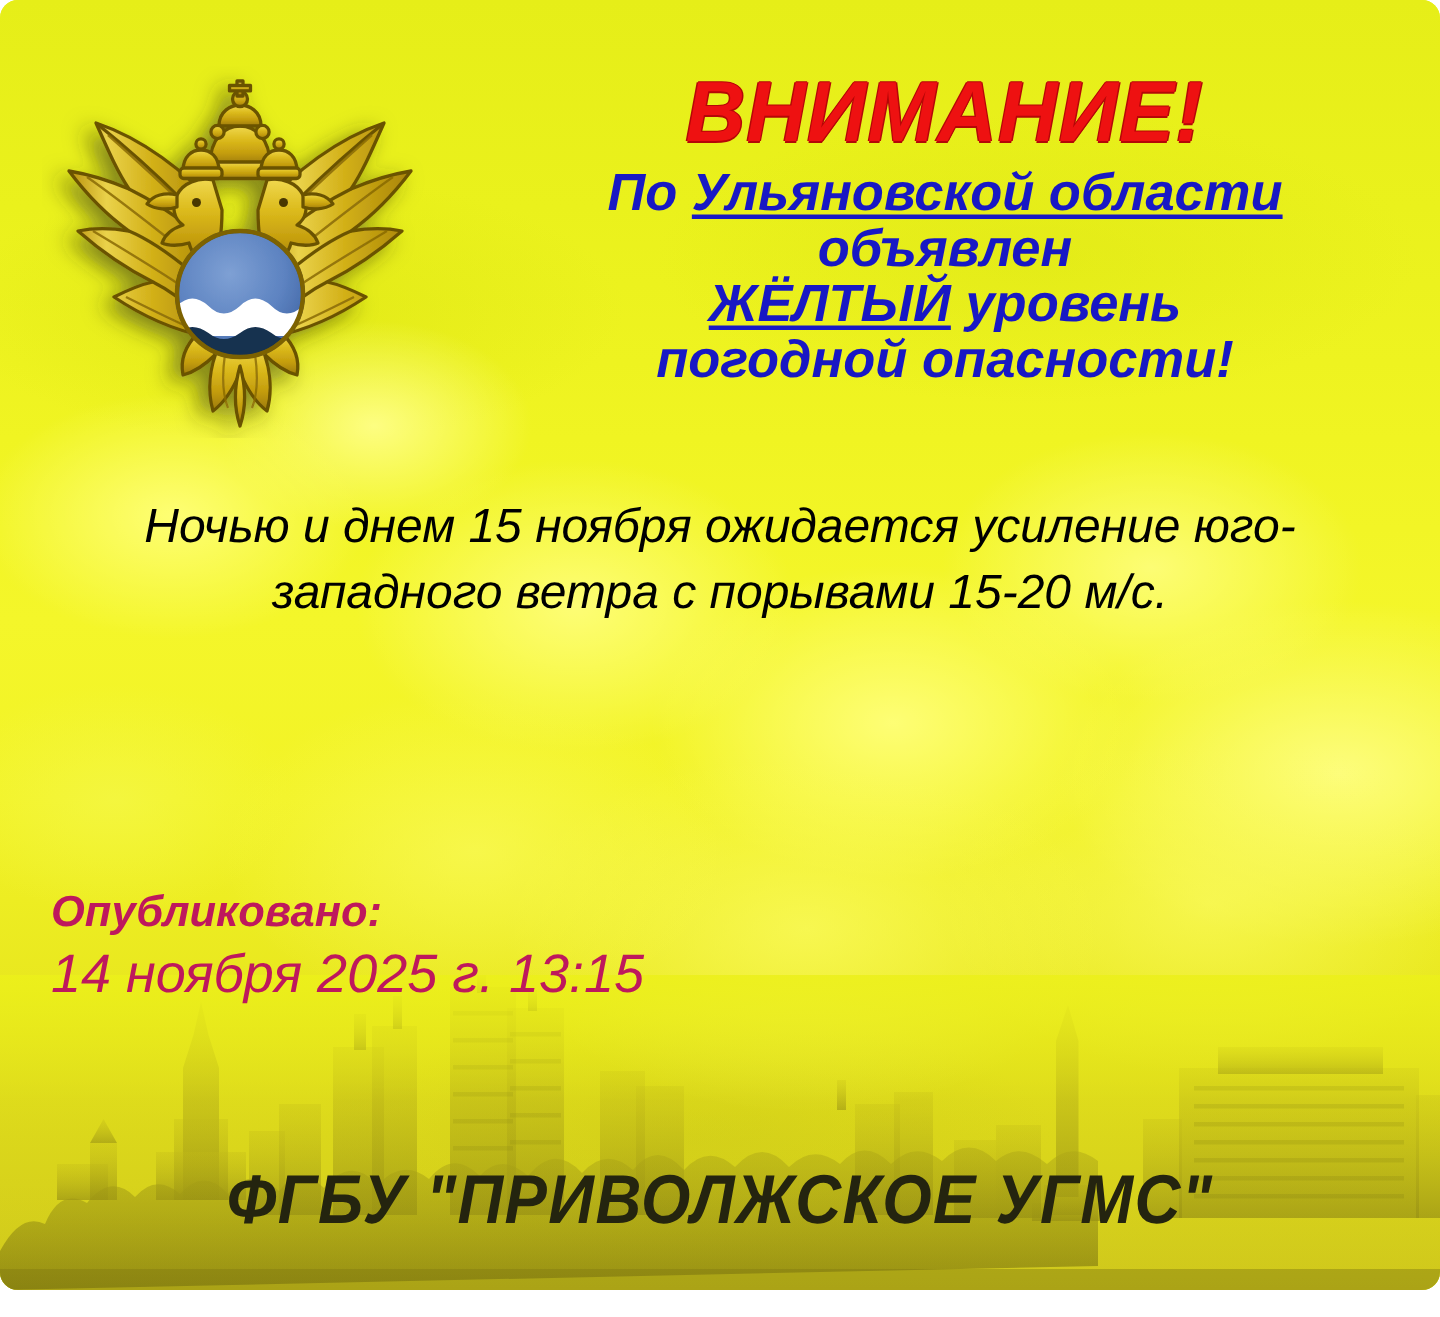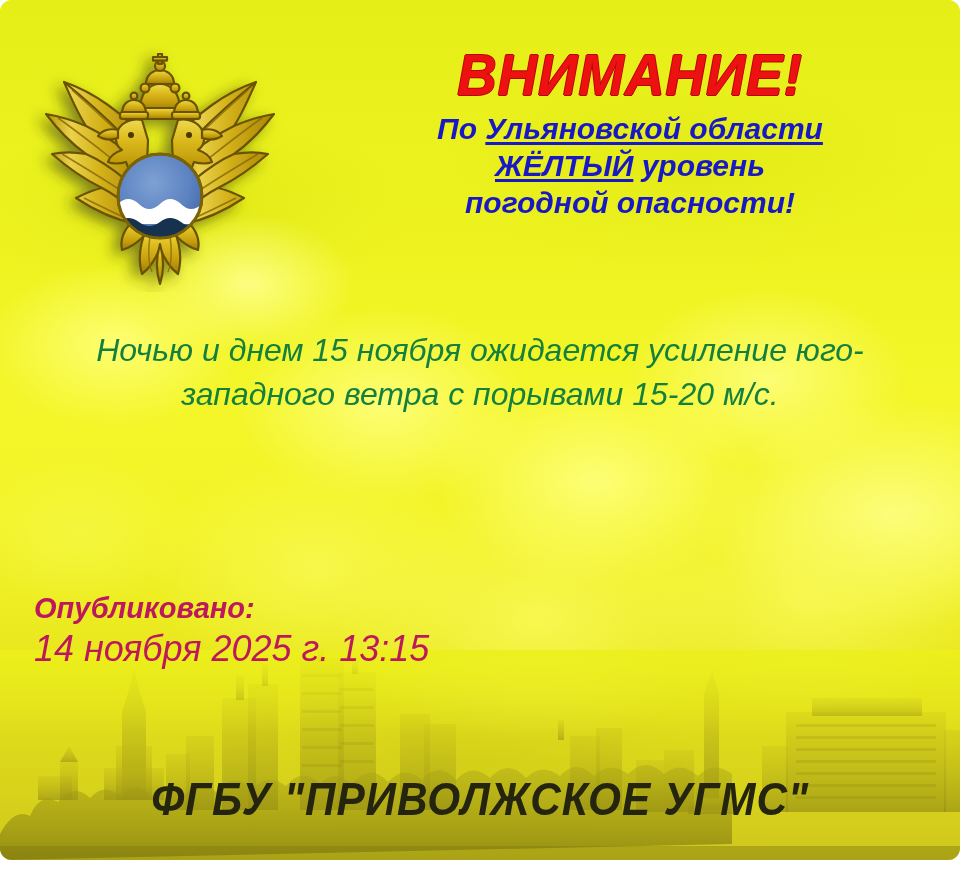--- a/index.html
+++ b/index.html
@@ -111,37 +111,37 @@
     transform: scaleX(.96);
     text-shadow:
       -1px 0 #b50707, 1px 0 #b50707,
       0 -1px #b50707, 0 1px #b50707;
     margin: 0 0 6px 0;
     white-space: nowrap;
   }
   .blue-lines {
     font-family: "Liberation Sans", sans-serif;
     font-weight: bold;
-    font-size: 30px;
+    font-size: 35px;
     line-height: 37px;
     color: #1818c4;
   }
   .blue-lines .u { text-decoration: underline; text-underline-offset: 3px; }
 
   
   .body-text {
     position: absolute;
     left: 46px;
     top: 328px;
     width: 868px;
     text-align: center;
     font-family: "Liberation Sans", sans-serif;
     font-size: 32px;
     line-height: 44px;
-    color: #15803d;
+    color: #000000;
   }
 
   
   .published {
     position: absolute;
     left: 34px;
     top: 588px;
     font-family: "Liberation Sans", sans-serif;
     color: #be185d;
   }
@@ -397,20 +397,21 @@
       </g>
     </svg>
   </div>
 
   <div class="header-block">
     <div class="attention">ВНИМАНИЕ!</div>
     <div class="blue-lines">
       <div>
         <span>По </span><span class="u">Ульяновской области</span>
       </div>
+      <div>объявлен</div>
       <div>
         <span class="u">ЖЁЛТЫЙ</span><span> уровень</span>
       </div>
       <div>погодной опасности!</div>
     </div>
   </div>
 
   <div class="body-text">Ночью и днем 15 ноября ожидается усиление юго-западного ветра с порывами 15-20 м/с.</div>
 
   <div class="published">

